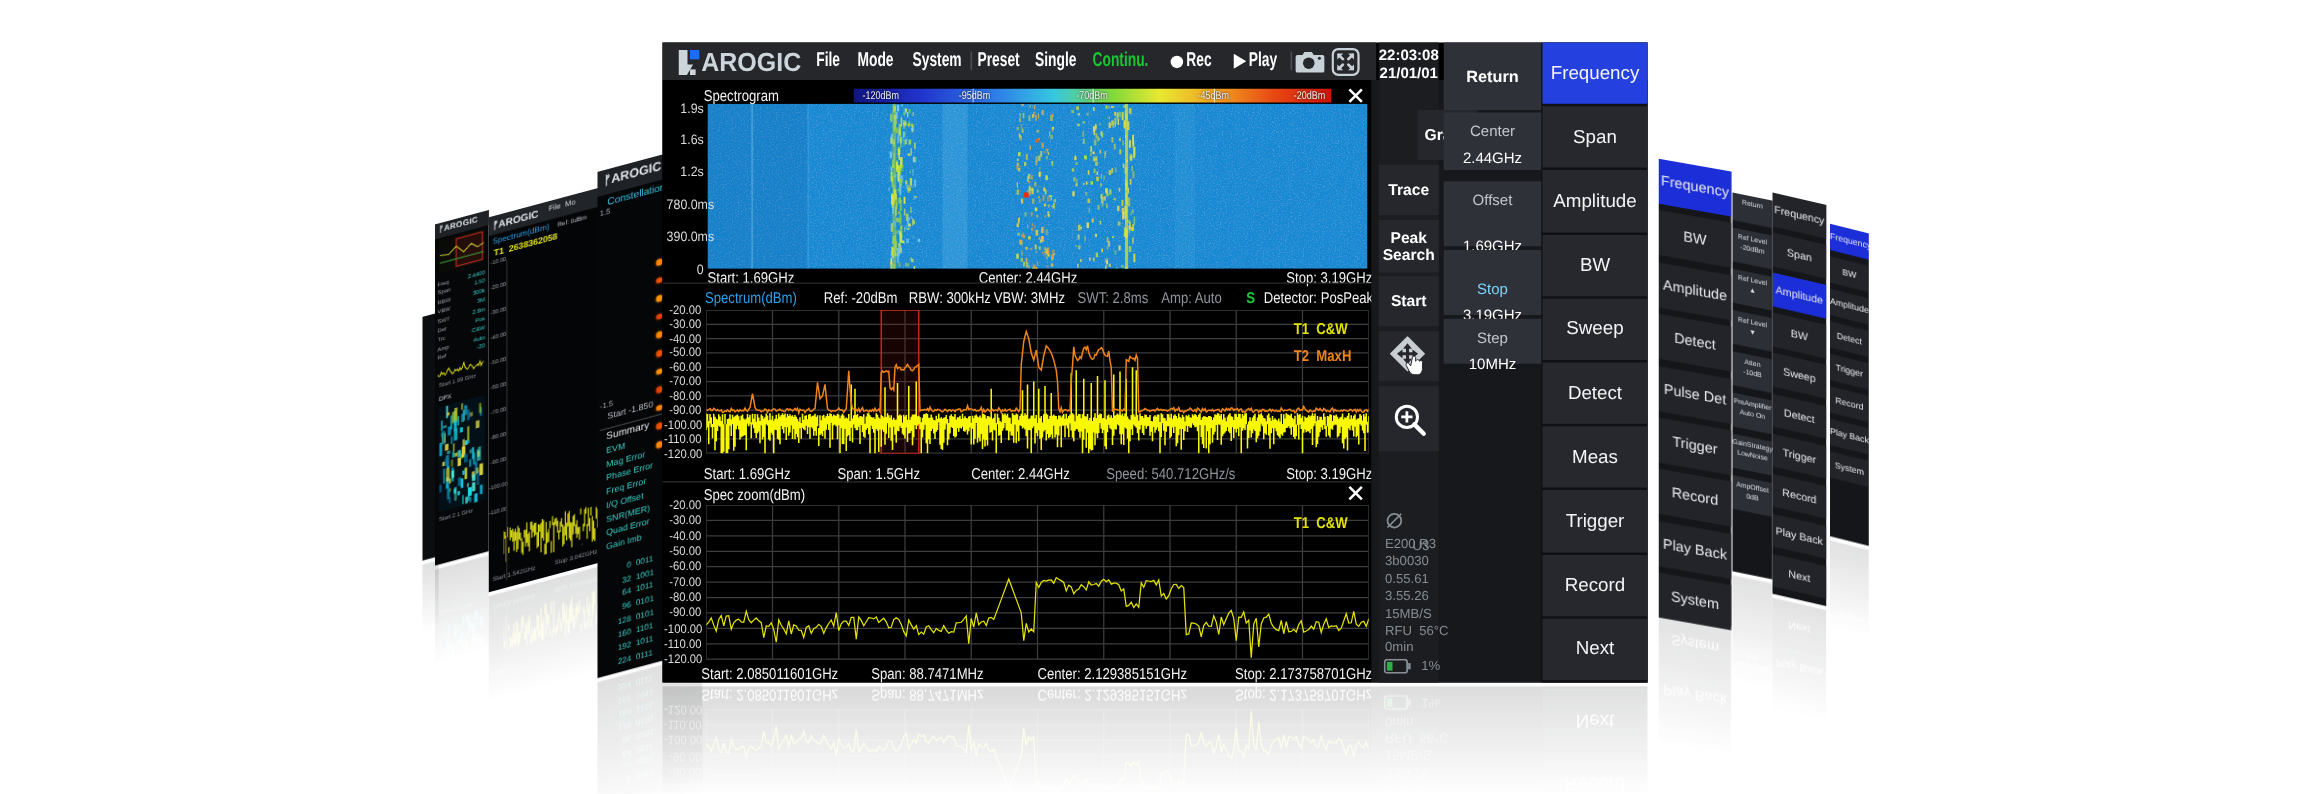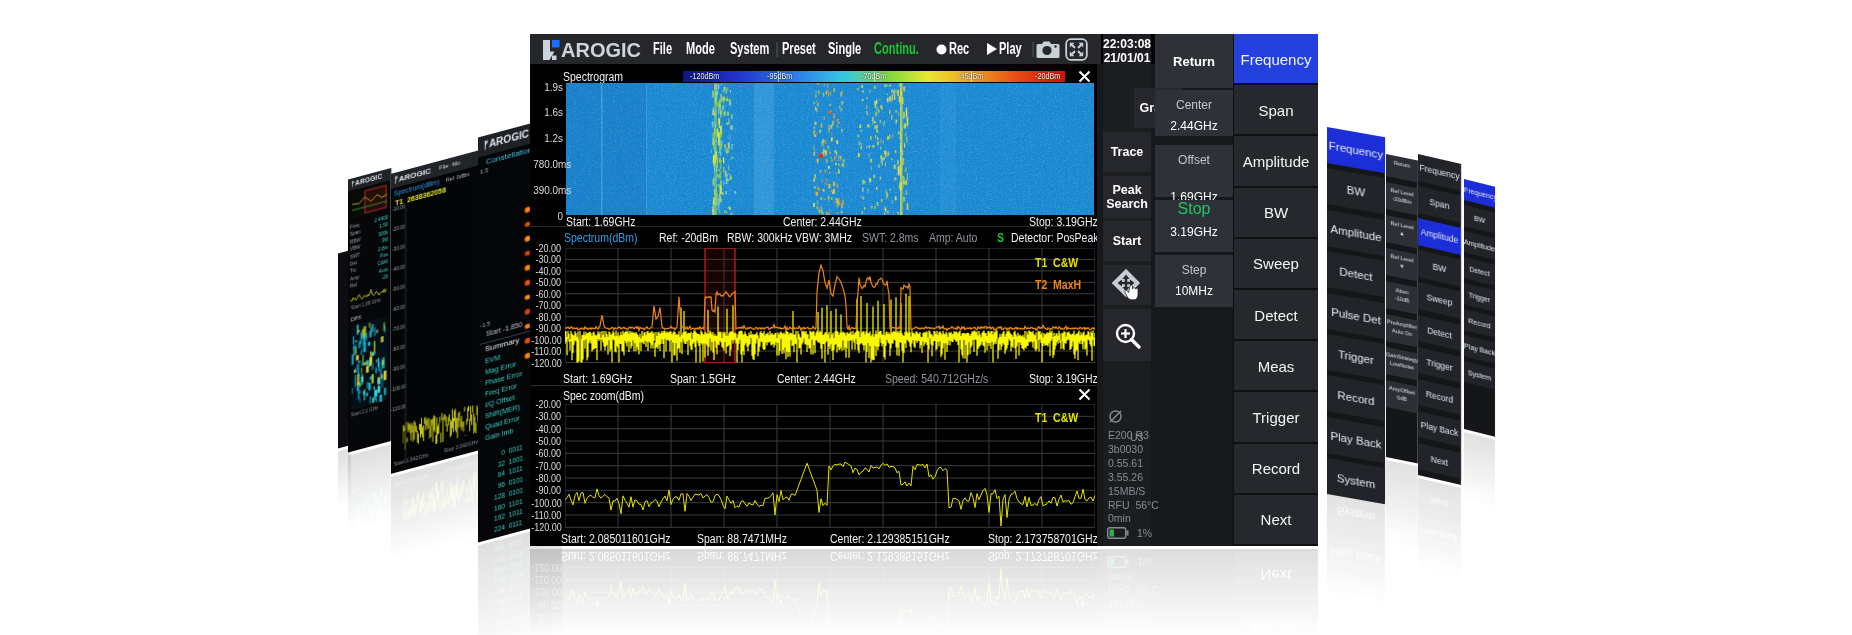--- a/index.html
+++ b/index.html
@@ -1035,24 +1035,24 @@
       </div>
       <div class="rc" style="top:56px;height:46px;">
         <div style="padding-top:8px;font-size:12px;color:#c3c7cd;">Center</div>
         <div style="padding-top:7px;font-size:12px;">2.44GHz</div>
       </div>
       <div class="rc" style="top:111px;height:52px;">
         <div style="padding-top:8px;font-size:12px;color:#c3c7cd;">Offset</div>
         <div style="padding-top:7px;font-size:12px;margin-top:16px;">1.69GHz</div>
       </div>
       <div class="rc" style="top:166px;height:52px;">
-        <div style="padding-top:0;font-size:16px;color:#22c55e;">Stop</div>
+        <div style="padding-top:24px;font-size:12px;color:#7dd3fc;">Stop</div>
         <div style="padding-top:7px;font-size:12px;">3.19GHz</div>
       </div>
-      <div class="rc" style="top:221px;height:52px;">
+      <div class="rc" style="top:221px;height:36px;">
         <div style="padding-top:8px;font-size:12px;color:#c3c7cd;">Step</div>
         <div style="padding-top:7px;font-size:12px;">10MHz</div>
       </div>
       <div class="mc" style="top:0.0px;height:49.2px;background:#2441e0;">
         <div style="position:relative;top:50%;transform:translateY(-50%);">Frequency</div>
       </div>
       <div class="mc" style="top:51.2px;height:49.2px;background:#26282e;">
         <div style="position:relative;top:50%;transform:translateY(-50%);">Span</div>
       </div>
       <div class="mc" style="top:102.4px;height:49.2px;background:#26282e;">

